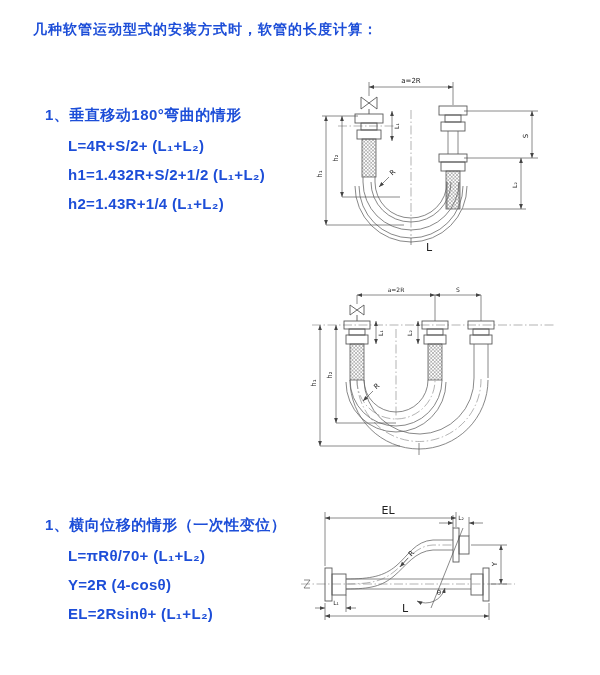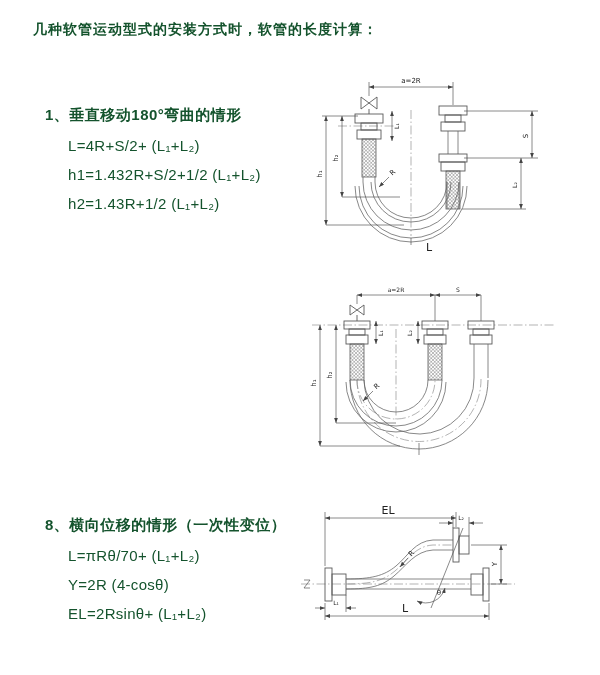--- a/index.html
+++ b/index.html
@@ -1,27 +1,27 @@
 <!DOCTYPE html>
 <html><head>
 <meta charset="utf-8">
 <style>
   html,body{margin:0;padding:0;background:#e8e8e8;}
   .page{
     position:relative;width:600px;height:675px;background:#ffffff;
-    font-family:"Liberation Sans","DejaVu Sans",sans-serif;color:#14532d;
+    font-family:"Liberation Sans","DejaVu Sans",sans-serif;color:#1d4ed8;
     overflow:hidden;
   }
   .title{
     position:absolute;left:33px;top:21px;margin:0;
     font-size:14px;font-weight:bold;letter-spacing:1px;
   }
   .sec-text{position:absolute;left:44px;}
   .sec-heading{margin:1px;font-size:15px;font-weight:bold;letter-spacing:0.5px;}
-  .formula{margin:12px 0 0 24px;font-size:15px;letter-spacing:0.3px;font-weight:400;}
+  .formula{margin:12px 0 0 24px;font-size:15px;letter-spacing:0.3px;font-weight:700;}
   .sec1{top:105px;}
   .sec2{top:309px;}
   .sec3{top:515px;}
   .diagram{position:absolute;}
   .d1{left:296px;top:70px;}
   .d2{left:300px;top:283px;}
   .d3{left:293px;top:498px;}
   svg{overflow:visible;}
   svg .part{stroke:#5a5a5a;stroke-width:0.9;fill:none;}
   svg .pipe{stroke:#6a6a6a;stroke-width:0.8;fill:none;}
@@ -36,21 +36,21 @@
 <body>
 
 <div class="page">
 
   <h1 class="title">几种软管运动型式的安装方式时，软管的长度计算：</h1>
 
   <div class="sec-text sec1">
     <h2 class="sec-heading">1、垂直移动180°弯曲的情形</h2>
     <p class="formula">L=4R+S/2+ (L₁+L₂)</p>
     <p class="formula">h1=1.432R+S/2+1/2 (L₁+L₂)</p>
-    <p class="formula">h2=1.43R+1/2 (L₁+L₂)</p>
+    <p class="formula">h2=1.43R+1/4 (L₁+L₂)</p>
   </div>
 
   <svg class="diagram d1" width="256" height="192" viewBox="0 0 256 192">
     <defs>
       <marker id="m1" markerWidth="9" markerHeight="8" refX="8" refY="3" orient="auto-start-reverse">
         <path d="M0,0 L8,3 L0,6 Z" fill="#444"></path>
       </marker>
       <pattern id="br1" width="3.5" height="3.5" patternUnits="userSpaceOnUse">
         <path d="M0,3.5 L3.5,0 M0,0 L3.5,3.5" stroke="#777" stroke-width="0.5"></path>
       </pattern>
@@ -230,21 +230,21 @@
 
     <g>
       <line class="dim" x1="73" y1="108" x2="63" y2="118" marker-end="url(#m2)"></line>
       <text transform="rotate(-40 78 105)" x="78" y="105" text-anchor="middle">R</text>
     </g>
 
     <line class="dim" x1="119" y1="160" x2="119" y2="172"></line>
   </svg>
 
   <div class="sec-text sec3">
-    <h2 class="sec-heading">8、横向位移的情形（一次性变位）</h2>
+    <h2 class="sec-heading">1、横向位移的情形（一次性变位）</h2>
     <p class="formula">L=πRθ/70+ (L₁+L₂)</p>
     <p class="formula">Y=2R (4-cosθ)</p>
     <p class="formula">EL=2Rsinθ+ (L₁+L₂)</p>
   </div>
 
   <svg class="diagram d3" width="296" height="168" viewBox="0 0 296 168">
     <defs>
       <marker id="m3" markerWidth="9" markerHeight="8" refX="8" refY="3" orient="auto-start-reverse">
         <path d="M0,0 L8,3 L0,6 Z" fill="#444"></path>
       </marker>

